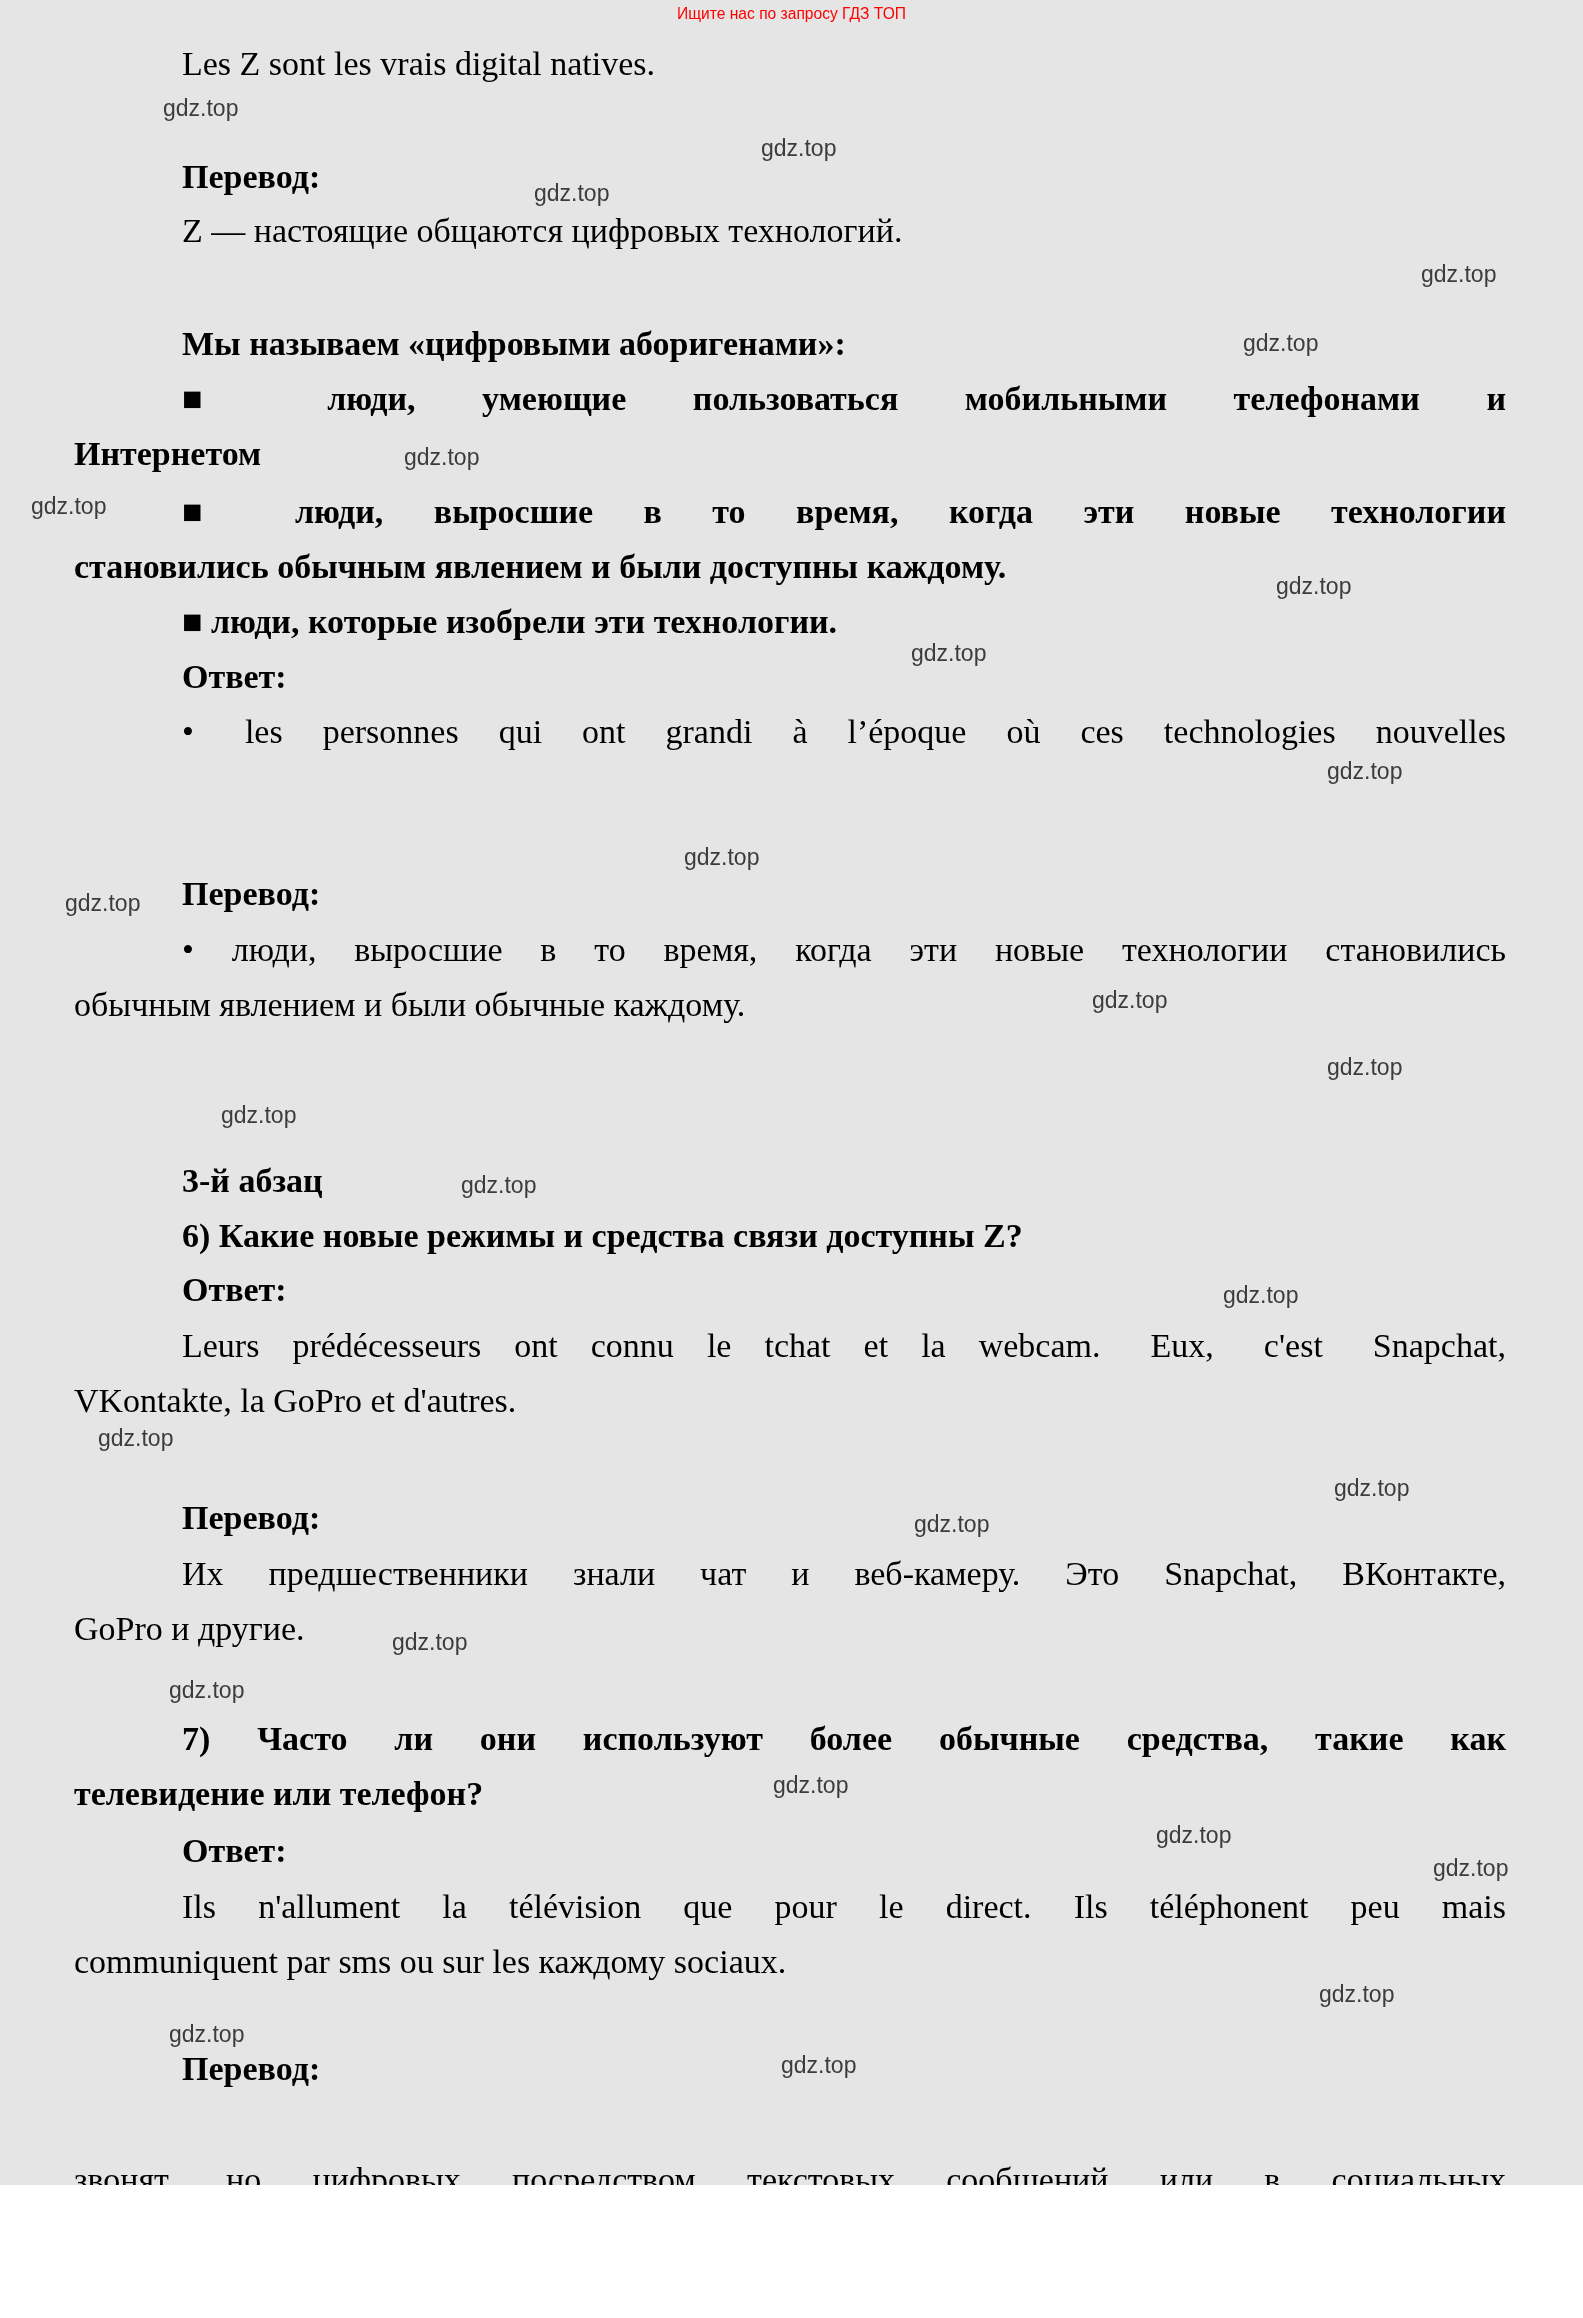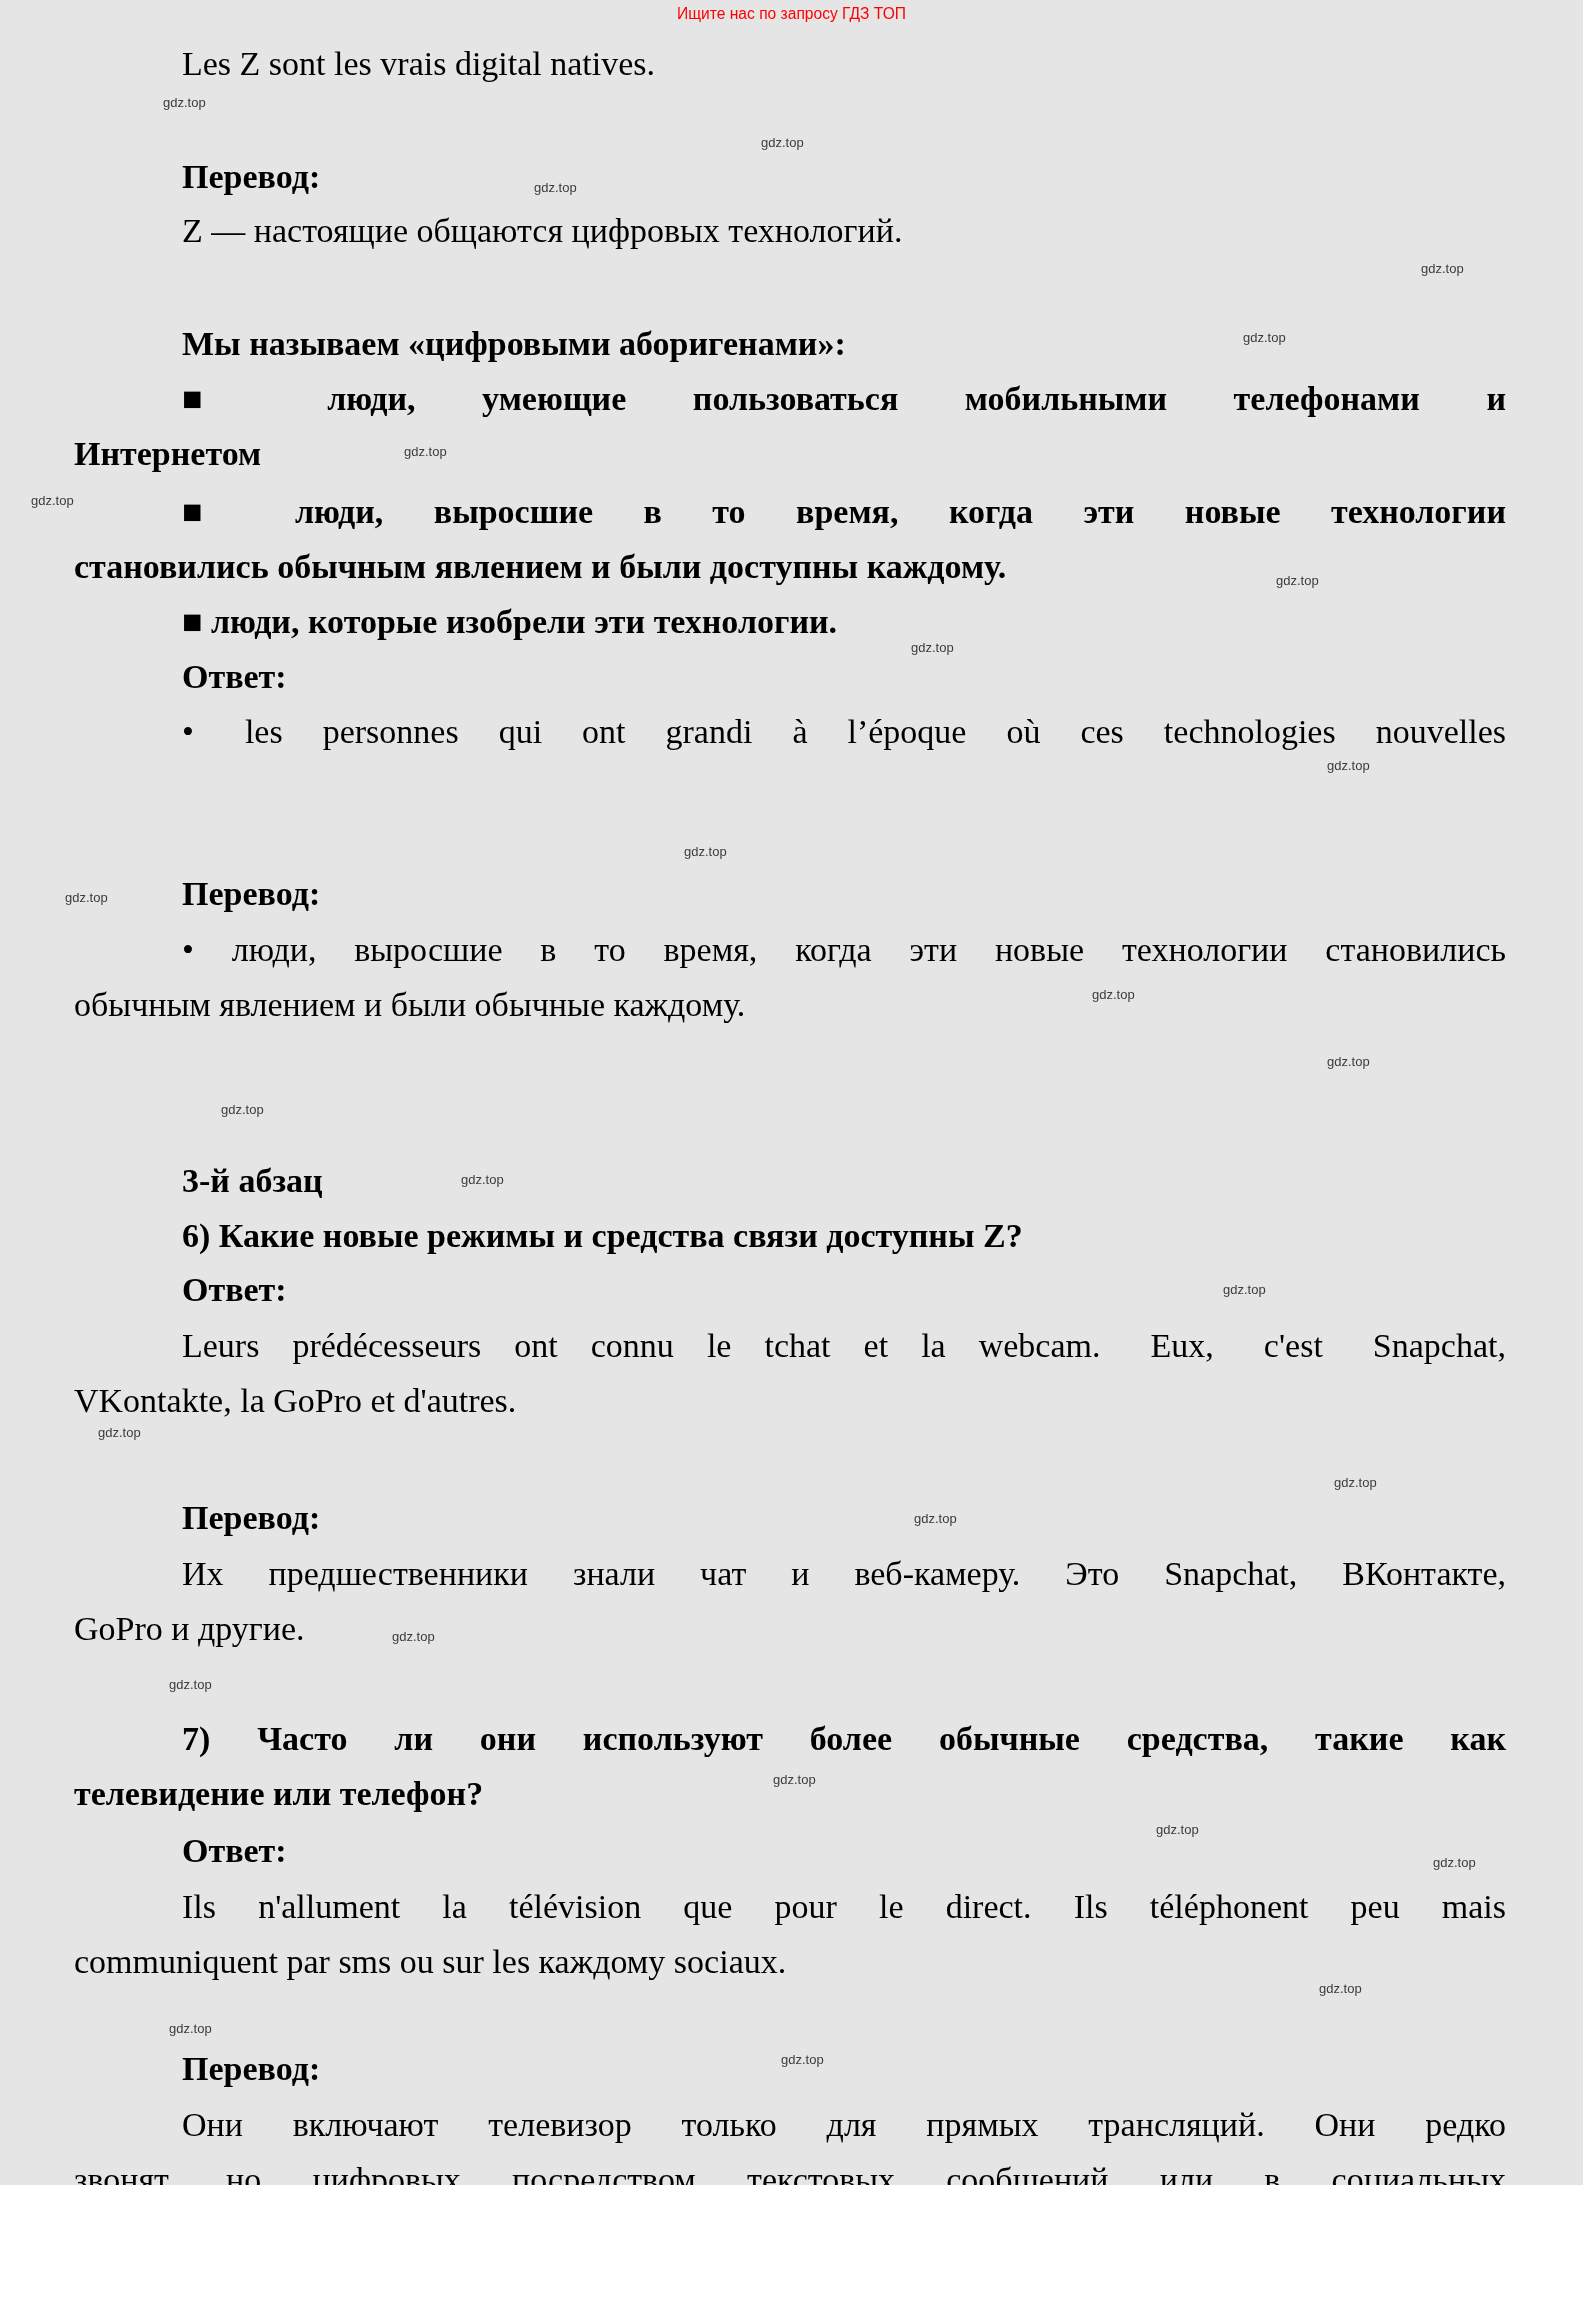--- a/index.html
+++ b/index.html
@@ -43,21 +43,21 @@
   }
   .line.bold { font-weight: bold; }
   .line.justify {
     white-space: normal;
     text-align: justify;
     text-align-last: justify;
   }
   .watermark {
     position: absolute;
     font-family: "Liberation Sans", sans-serif;
-    font-size: 13px;
+    font-size: 23px;
     color: var(--watermark-color, #3c3c3c);
     white-space: nowrap;
   }
 </style>
 </head>
 <body>
 
 <div class="page">
   <div class="header-notice">Ищите нас по запросу ГДЗ ТОП</div>
 
@@ -83,21 +83,20 @@
       <div class="line" style="top: 1380px; left: 74px;">VKontakte, la GoPro et d'autres.</div>
       <div class="line bold" style="top: 1497px; left: 182px;">Перевод:</div>
       <div class="line justify" style="top: 1553px; left: 182px; width: 1324px;">Их предшественники знали чат и веб-камеру. Это Snapchat, ВКонтакте,</div>
       <div class="line" style="top: 1608px; left: 74px;">GoPro и другие.</div>
       <div class="line bold justify" style="top: 1718px; left: 182px; width: 1324px;">7) Часто ли они используют более обычные средства, такие как</div>
       <div class="line bold" style="top: 1773px; left: 74px;">телевидение или телефон?</div>
       <div class="line bold" style="top: 1830px; left: 182px;">Ответ:</div>
       <div class="line justify" style="top: 1886px; left: 182px; width: 1324px;">Ils n'allument la télévision que pour le direct. Ils téléphonent peu mais</div>
       <div class="line" style="top: 1941px; left: 74px;">communiquent par sms ou sur les каждому sociaux.</div>
       <div class="line bold" style="top: 2048px; left: 182px;">Перевод:</div>
-      <div class="line justify" style="top: 2104px; left: 182px; width: 1324px;">Они включают телевизор только для прямых трансляций. Они редко</div>
       <div class="line justify" style="top: 2159px; left: 74px; width: 1432px;">звонят, но цифровых посредством текстовых сообщений или в социальных</div>
       <div class="line" style="top: 2214px; left: 74px;">сетях.</div>
     </div>
 
   <div class="watermark-layer" id="watermarks">
       <span class="watermark" style="left: 163px; top: 95px;">gdz.top</span>
       <span class="watermark" style="left: 761px; top: 135px;">gdz.top</span>
       <span class="watermark" style="left: 534px; top: 180px;">gdz.top</span>
       <span class="watermark" style="left: 1421px; top: 261px;">gdz.top</span>
       <span class="watermark" style="left: 1243px; top: 330px;">gdz.top</span>

